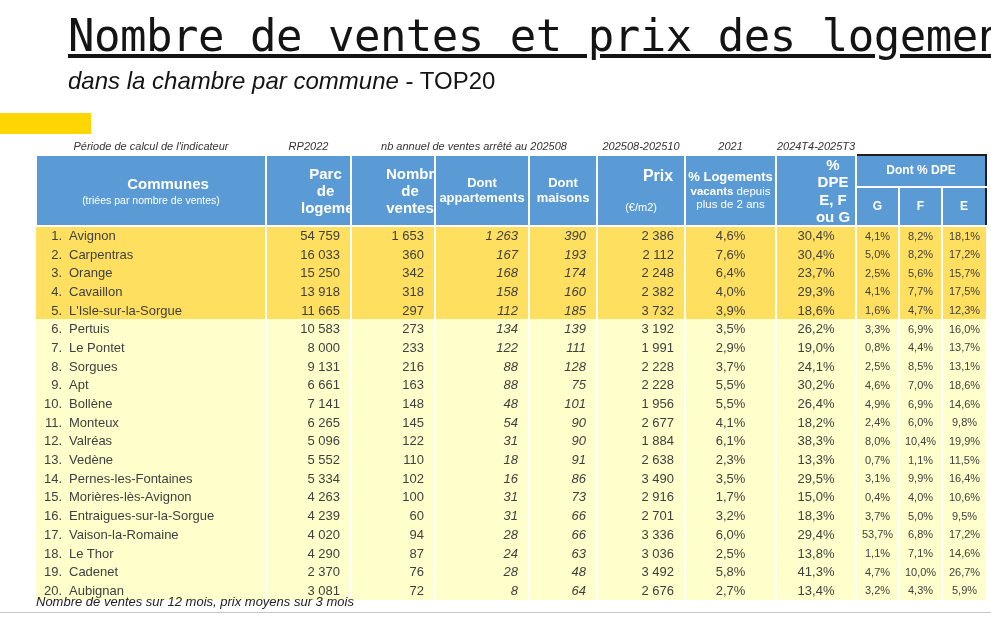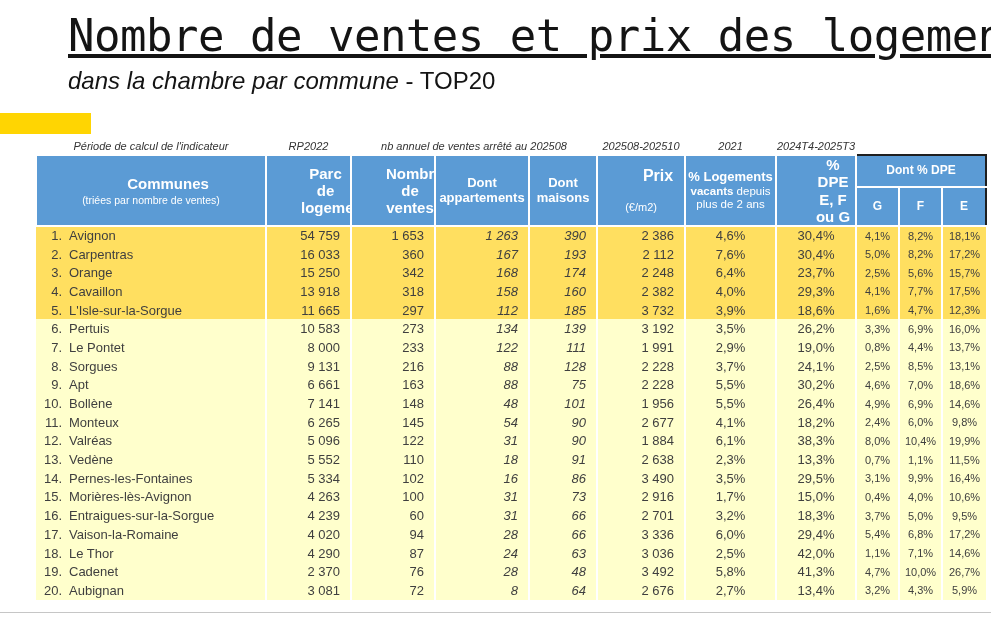--- a/index.html
+++ b/index.html
@@ -355,33 +355,33 @@
     </tr>
           <tr class="data-row">
       <td class="commune"><span class="rank">17.</span><span>Vaison-la-Romaine</span></td>
       <td class="num">4 020</td>
       <td class="num">94</td>
       <td class="num it">28</td>
       <td class="num it">66</td>
       <td class="num">3 336</td>
       <td class="pct">6,0%</td>
       <td class="pct">29,4%</td>
-      <td class="pct sm">5,4%</td>
+      <td class="pct sm">53,7%</td>
       <td class="pct sm">6,8%</td>
       <td class="pct sm">17,2%</td>
     </tr>
           <tr class="data-row">
       <td class="commune"><span class="rank">18.</span><span>Le Thor</span></td>
       <td class="num">4 290</td>
       <td class="num">87</td>
       <td class="num it">24</td>
       <td class="num it">63</td>
       <td class="num">3 036</td>
       <td class="pct">2,5%</td>
-      <td class="pct">42,0%</td>
+      <td class="pct">13,8%</td>
       <td class="pct sm">1,1%</td>
       <td class="pct sm">7,1%</td>
       <td class="pct sm">14,6%</td>
     </tr>
           <tr class="data-row">
       <td class="commune"><span class="rank">19.</span><span>Cadenet</span></td>
       <td class="num">2 370</td>
       <td class="num">76</td>
       <td class="num it">28</td>
       <td class="num it">48</td>
@@ -402,15 +402,16 @@
       <td class="pct">2,7%</td>
       <td class="pct">13,4%</td>
       <td class="pct sm">3,2%</td>
       <td class="pct sm">4,3%</td>
       <td class="pct sm">5,9%</td>
     </tr>
         </tbody>
     </table>
   </div>
 
+  <div class="footer-note">Nombre de ventes sur 12 mois, prix moyens sur 3 mois</div>
   <div class="bottom-line"></div>
 
 </div>
 
 </body></html>

